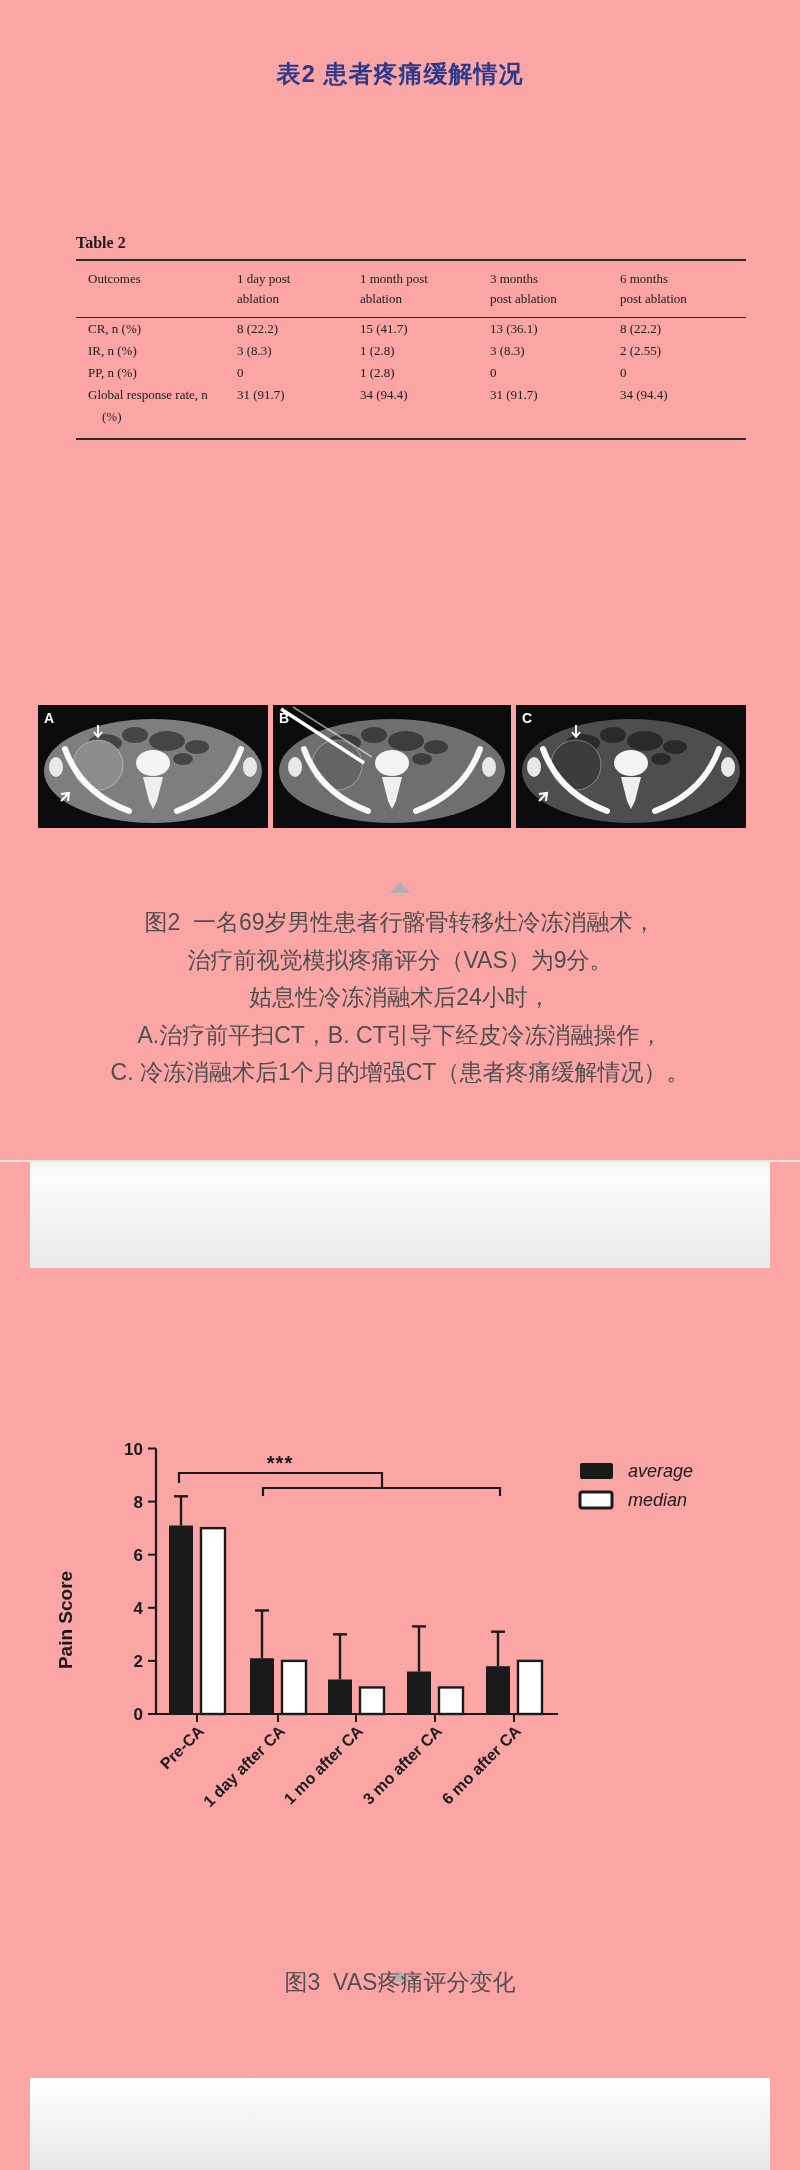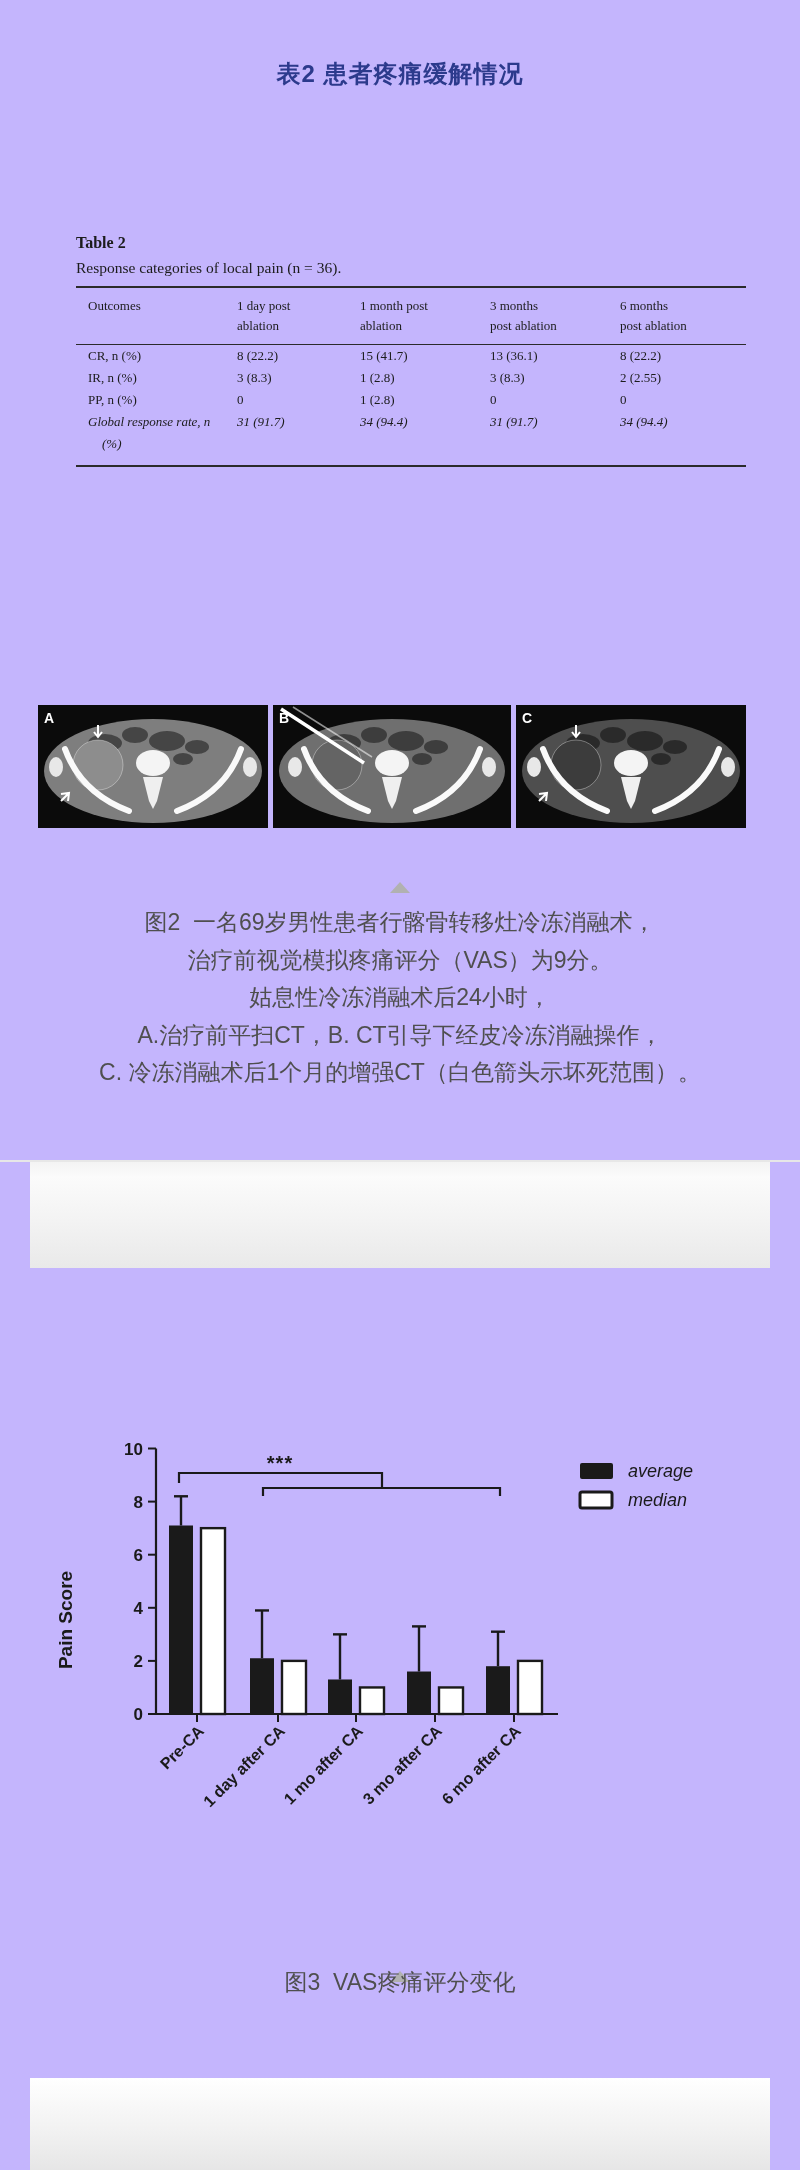--- a/index.html
+++ b/index.html
@@ -1,31 +1,31 @@
 <!DOCTYPE html>
 <html><head>
 <meta charset="utf-8">
 <style>
   html,body{margin:0;padding:0;background:#fff;}
-  .page{position:relative;width:800px;height:2170px;background:#c4b5fd;overflow:hidden;
+  .page{position:relative;width:800px;height:2170px;background:#fca5a5;overflow:hidden;
         font-family:"Liberation Sans",sans-serif;color:#1a1a1a;}
   .title{position:absolute;top:58px;left:0;width:800px;text-align:center;
          font-size:24px;font-weight:bold;color:#2c3a8c;margin:0;letter-spacing:1px;}
   
   .tbl-block{position:absolute;left:76px;top:234px;width:676px;
              font-family:"Liberation Serif",serif;color:#1c1c1c;}
   .tbl-label{font-weight:bold;font-size:16px;margin-bottom:7px;}
   .tbl-caption{font-size:15.5px;margin-bottom:9px;}
   table.t2{border-collapse:collapse;table-layout:fixed;width:670px;
            border-top:2px solid #2b2b2b;border-bottom:2px solid #2b2b2b;}
   table.t2 th,table.t2 td{font-weight:normal;text-align:left;vertical-align:top;
            font-size:13px;line-height:20px;padding:0 4px 0 6px;}
   table.t2 thead th{padding-top:8px;padding-bottom:8px;border-bottom:1.5px solid #2b2b2b;}
   table.t2 tbody tr:first-child td{padding-top:0;}
-  table.t2 tbody tr:last-child td{padding-bottom:10px;font-style:italic;}
+  table.t2 tbody tr:last-child td{padding-bottom:10px;}
   table.t2 td{line-height:22px;}
   td.outc,th.outc{padding-left:26px !important;text-indent:-14px;}
   .tbl-footnote{margin-top:12px;font-size:15.5px;line-height:26px;width:680px;}
   
   .ct-row{position:absolute;left:38px;top:705px;width:708px;height:123px;display:flex;gap:5px;}
   .ct-row svg{display:block;}
   
   .tri{position:absolute;width:0;height:0;border-left:10px solid transparent;
        border-right:10px solid transparent;border-bottom:11px solid #b1b1b1;}
   
@@ -43,21 +43,20 @@
 </style>
 </head>
 <body>
 
 <div class="page">
 
   <h1 class="title">表2  患者疼痛缓解情况</h1>
 
   <section class="tbl-block">
     <div class="tbl-label">Table 2</div>
-    <div class="tbl-caption">Response categories of local pain (n = 36).</div>
     <table class="t2">
       <colgroup>
         <col style="width:155px">
           <col style="width:123px">
           <col style="width:130px">
         <col style="width:130px">
           <col style="width:132px">
       </colgroup>
       <thead id="t2head">
           <tr>
@@ -156,21 +155,21 @@
         <ellipse cx="18" cy="62" rx="7" ry="10" fill="#e8e8e8"></ellipse>
         <ellipse cx="212" cy="62" rx="7" ry="10" fill="#e8e8e8"></ellipse>
         <path d="M 60 20 v 12 m -4 -5 l 4 5 l 4 -5" stroke="#fff" stroke-width="2" fill="none"></path>
         <path d="M 23 96 l 8 -8 m -8 1 l 8 -1 l -1 8" stroke="#fff" stroke-width="2" fill="none"></path>
         <text x="6" y="18" fill="#ffffff" font-size="14" font-weight="bold">C</text>
       </svg>
     </div>
 
   <div class="tri" style="left:390px;top:882px;"></div>
 
-  <div class="fig-cap" style="top:904px;" id="fig2cap"><div>图2  一名69岁男性患者行髂骨转移灶冷冻消融术，</div><div>治疗前视觉模拟疼痛评分（VAS）为9分。</div><div>姑息性冷冻消融术后24小时，</div><div>A.治疗前平扫CT，B. CT引导下经皮冷冻消融操作，</div><div>C. 冷冻消融术后1个月的增强CT（白色箭头示坏死范围）。</div></div>
+  <div class="fig-cap" style="top:904px;" id="fig2cap"><div>图2  一名69岁男性患者行髂骨转移灶冷冻消融术，</div><div>治疗前视觉模拟疼痛评分（VAS）为9分。</div><div>姑息性冷冻消融术后24小时，</div><div>A.治疗前平扫CT，B. CT引导下经皮冷冻消融操作，</div><div>C. 冷冻消融术后1个月的增强CT（患者疼痛缓解情况）。</div></div>
 
   <div class="rule-top"></div>
   <div class="band band1"></div>
 
   <div class="chart">
     <svg id="chartSvg" width="680" height="430" viewBox="0 0 680 430" xmlns="http://www.w3.org/2000/svg">
         <path d="M 116 18.5 L 116 284 L 518 284" stroke="#1a1a1a" stroke-width="2.2" fill="none"></path>
         <line x1="108" y1="284" x2="116" y2="284" stroke="#1a1a1a" stroke-width="2"></line>
         <text x="103" y="290" text-anchor="end" font-size="17" font-weight="bold" fill="#1a1a1a">0</text>
         <line x1="108" y1="230.9" x2="116" y2="230.9" stroke="#1a1a1a" stroke-width="2"></line>

